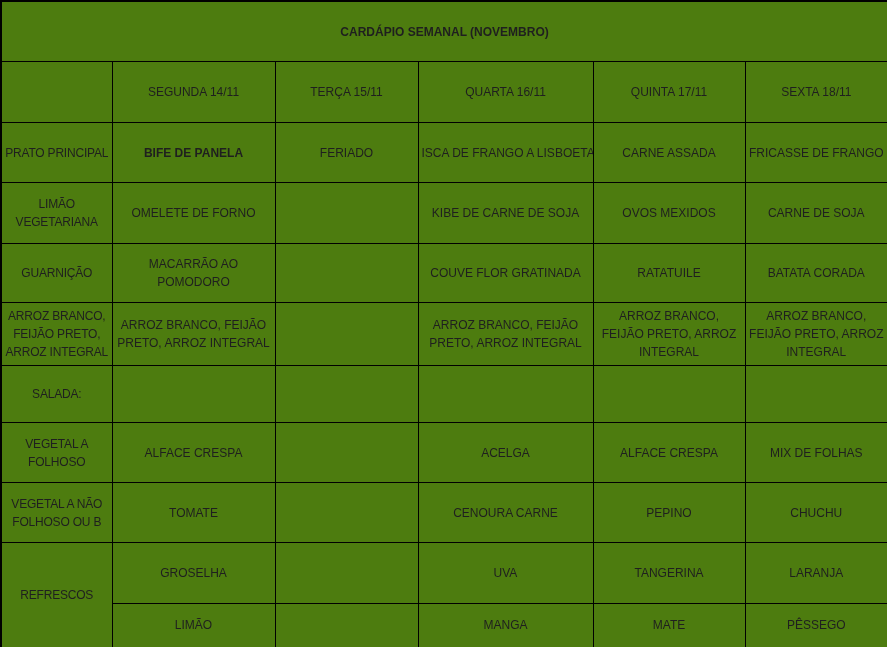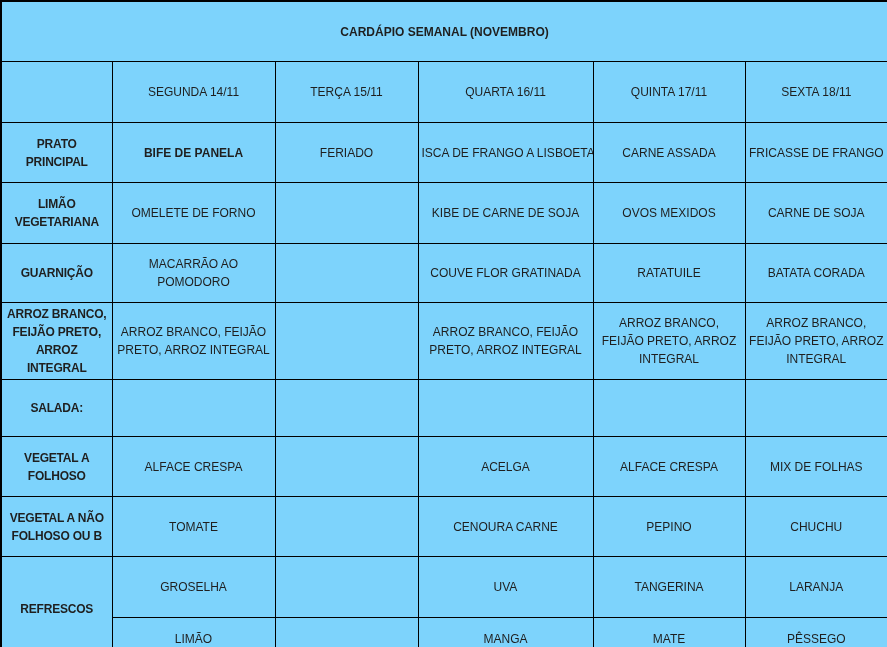--- a/index.html
+++ b/index.html
@@ -7,21 +7,21 @@
     padding: 0;
     background: #ffffff;
   }
   body {
     font-family: "Liberation Sans", sans-serif;
     color: #1f1f1f;
   }
   .sheet {
     width: 887px;
     height: 647px;
-    background: #7dd3fc;
+    background: #4d7c0f;
     box-sizing: border-box;
   }
   table.menu {
     border-collapse: collapse;
     table-layout: fixed;
     width: 887px;
     border: 2px solid #000000;
   }
   table.menu td {
     border: 1px solid #000000;
@@ -36,21 +36,21 @@
   td.title-cell {
     font-weight: bold;
     font-size: 13.5px;
     height: 55px;
   }
   td.hdr {
     font-weight: normal;
     font-size: 12.5px;
   }
   td.lbl {
-    font-weight: bold;
+    font-weight: normal;
     text-align: left;
     font-size: 11.5px;
     letter-spacing: -0.2px;
     padding-left: 4px;
     padding-right: 2px;
   }
   td.bold {
     font-weight: bold;
     margin-top: 36px;
   }

